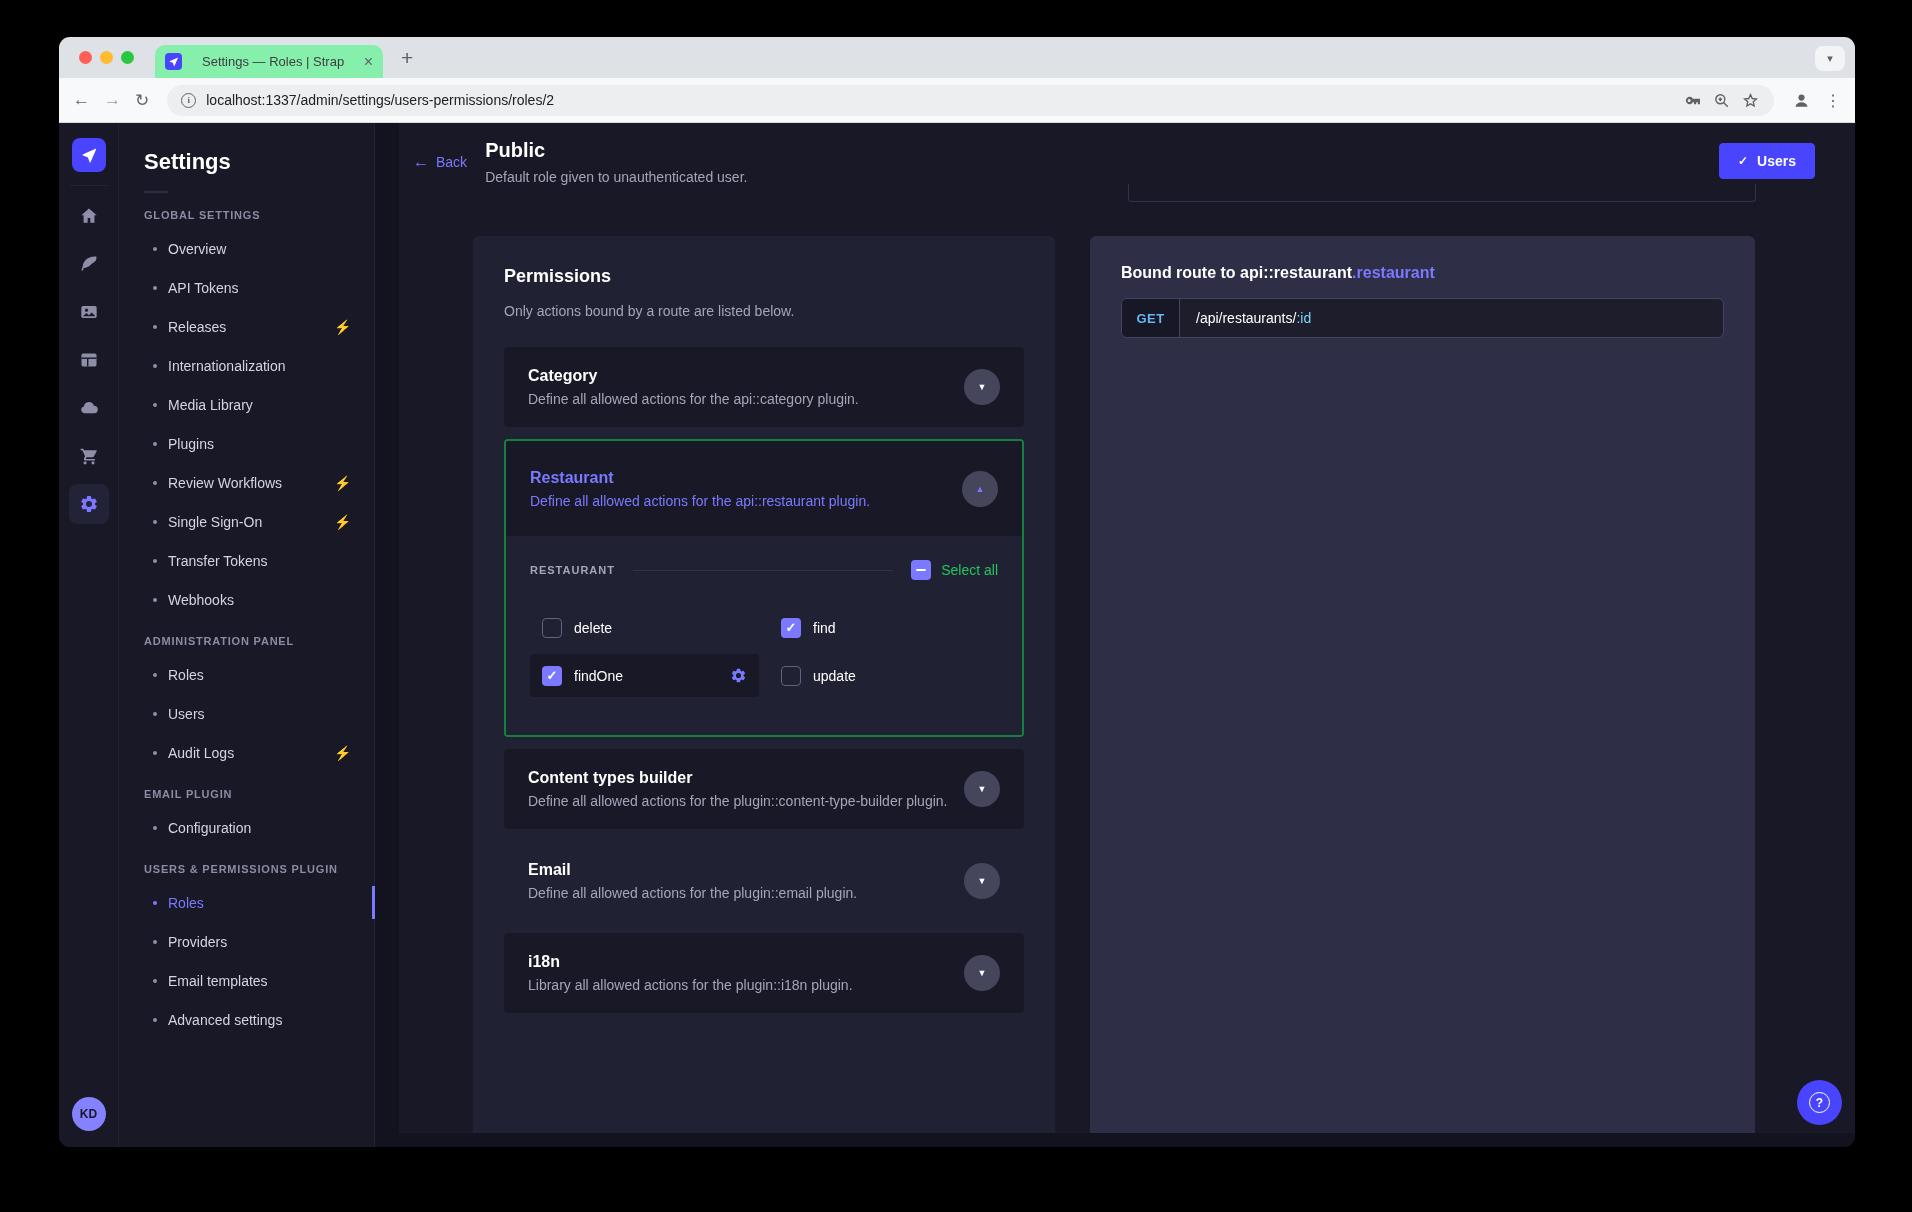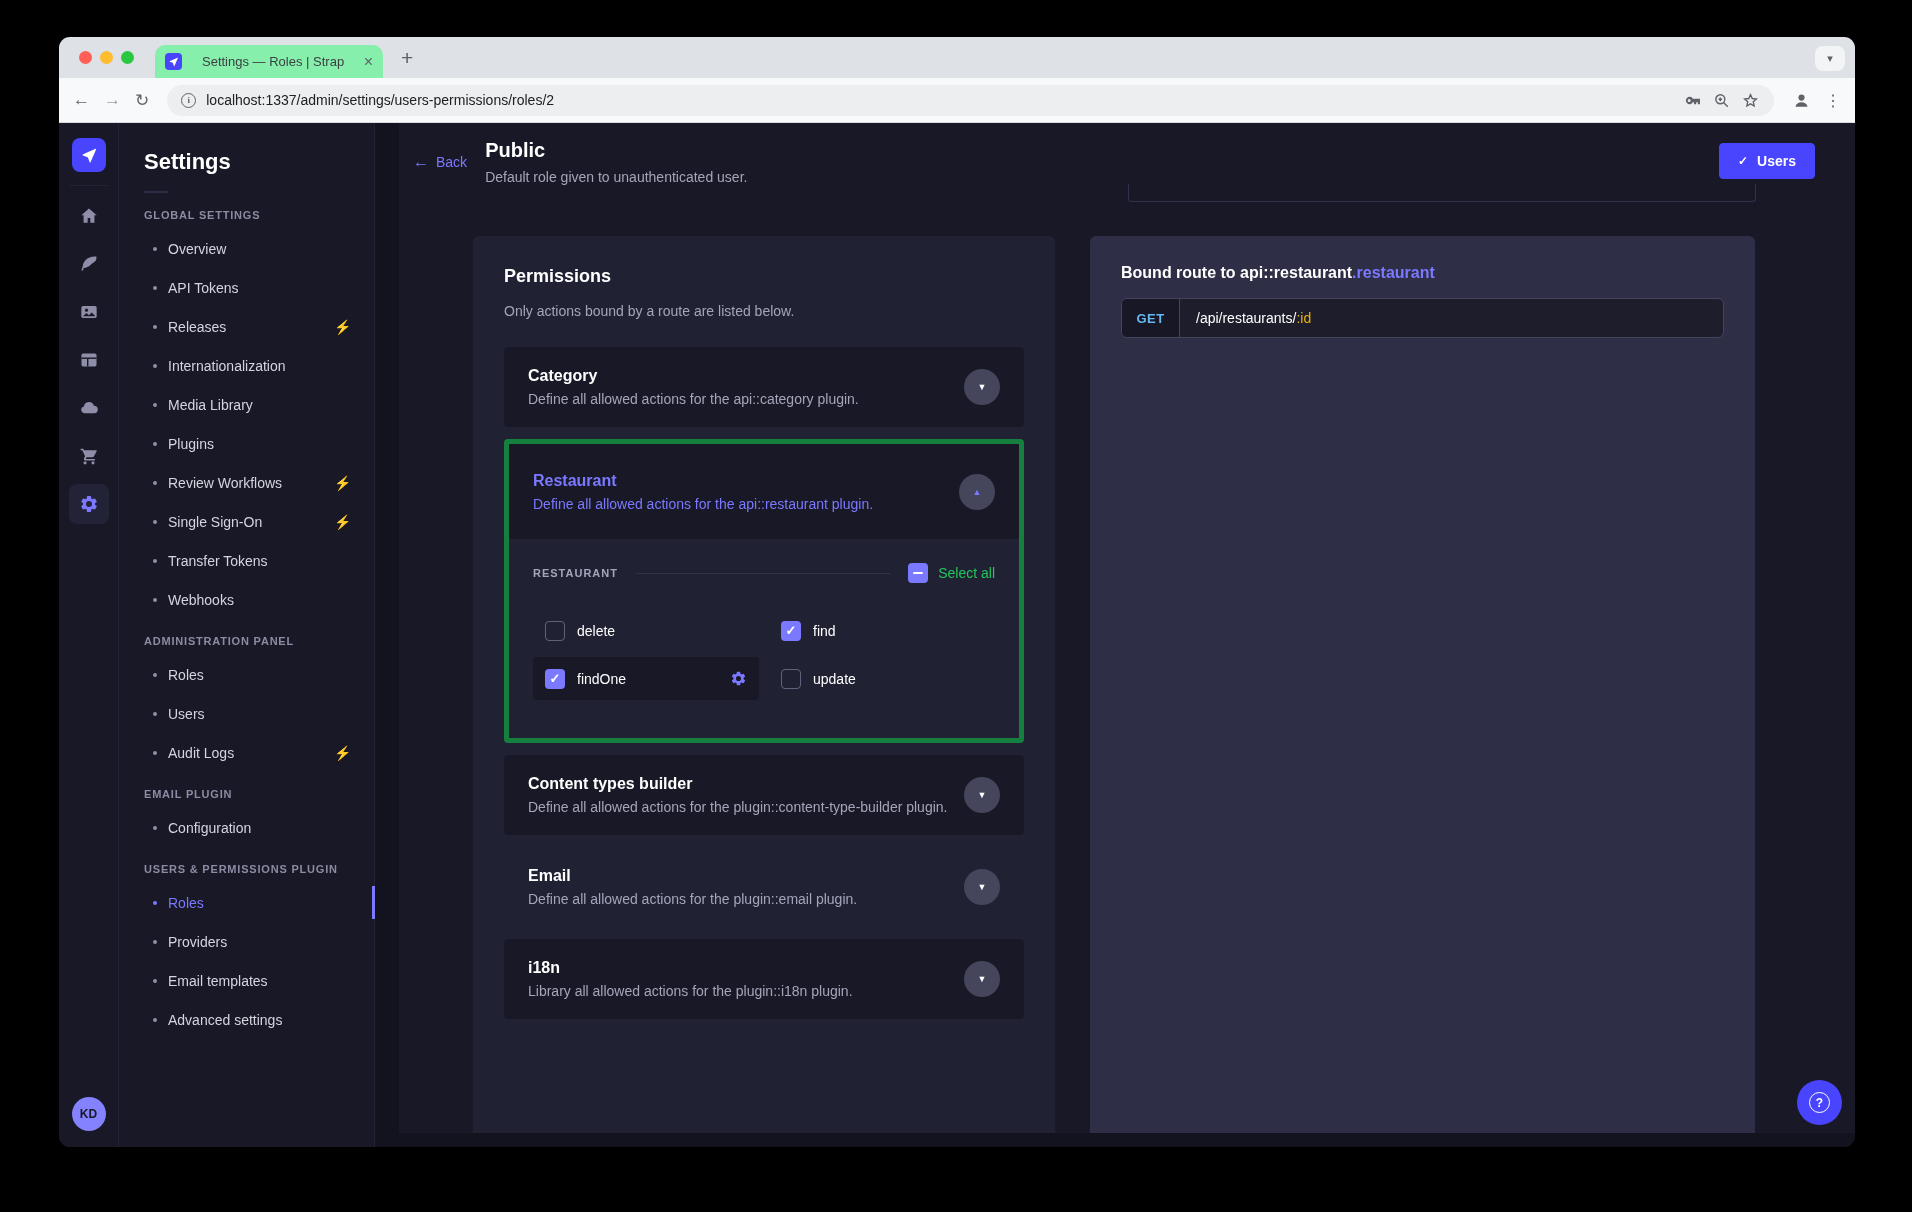--- a/index.html
+++ b/index.html
@@ -96,21 +96,21 @@
   .perm-subtitle { margin-top:16px; font-size:14px; color:#a5a5ba; }
   .acc-list { margin-top:28px; display:flex; flex-direction:column; gap:12px; }
   .acc { border-radius:4px; background:#181826; }
   .acc.light { background:#212134; }
   .acc-head { height:80px; display:flex; align-items:center; padding:0 24px; gap:16px; }
   .acc-titles { flex:1; }
   .acc-title { font-size:16px; font-weight:700; color:#fff; }
   .acc-desc { margin-top:6px; font-size:14px; color:#a5a5ba; }
   .acc-toggle { width:36px; height:36px; border-radius:50%; background:#45455c; color:#fff;
     font-size:9px; display:flex; align-items:center; justify-content:center; flex:none; }
-  .acc.expanded { background:transparent; border:5px solid #15803d; overflow:hidden; }
+  .acc.expanded { background:transparent; border:2px solid #15803d; overflow:hidden; }
   .acc.expanded .acc-head { background:#181826; height:95px; }
   .acc.expanded .acc-title, .acc.expanded .acc-desc { color:#7b79ff; }
   .acc.expanded .acc-toggle { color:#7b79ff; }
   .acc-body { background:#212134; padding:24px 24px 38px; }
   .sec-row { display:flex; align-items:center; }
   .sec-label { font-size:11px; font-weight:700; letter-spacing:1px; color:#a5a5ba; }
   .sec-line { flex:1; height:1px; background:#32324d; margin:0 18px; }
   .select-all { display:flex; align-items:center; gap:10px; color:#22c55e; font-size:14px; }
 
   .cb { width:20px; height:20px; border-radius:4px; flex:none;
@@ -130,21 +130,21 @@
   
   .route-panel { flex:1; background:#2e2e46; border-radius:6px 6px 0 0; padding:28px 31px; }
   .route-title { font-size:16px; font-weight:700; color:#fff; }
   .route-title .accent { color:#7b79ff; }
   .route-box { margin-top:16px; display:flex; align-items:stretch; height:40px;
     border:1px solid #44445f; border-radius:6px; background:#1d1d2c; overflow:hidden; }
   .method { width:58px; background:#171725; border-right:1px solid #44445f; color:#66b7f1;
     font-weight:700; font-size:13px; letter-spacing:0.5px;
     display:flex; align-items:center; justify-content:center; flex:none; }
   .path { display:flex; align-items:center; padding:0 16px; font-size:14px; color:#fff; }
-  .path .param { color:#eab308; }
+  .path .param { color:#7dd3fc; }
 
   .fab { position:absolute; right:13px; bottom:22px; width:45px; height:45px; border-radius:50%;
     background:#4945ff; display:flex; align-items:center; justify-content:center; }
   .fab-q { width:21px; height:21px; border:1.8px solid #fff; border-radius:50%; color:#fff;
     font-size:12px; font-weight:700; display:flex; align-items:center; justify-content:center; }
 </style>
 </head>
 <body>
 
 <div class="window">

